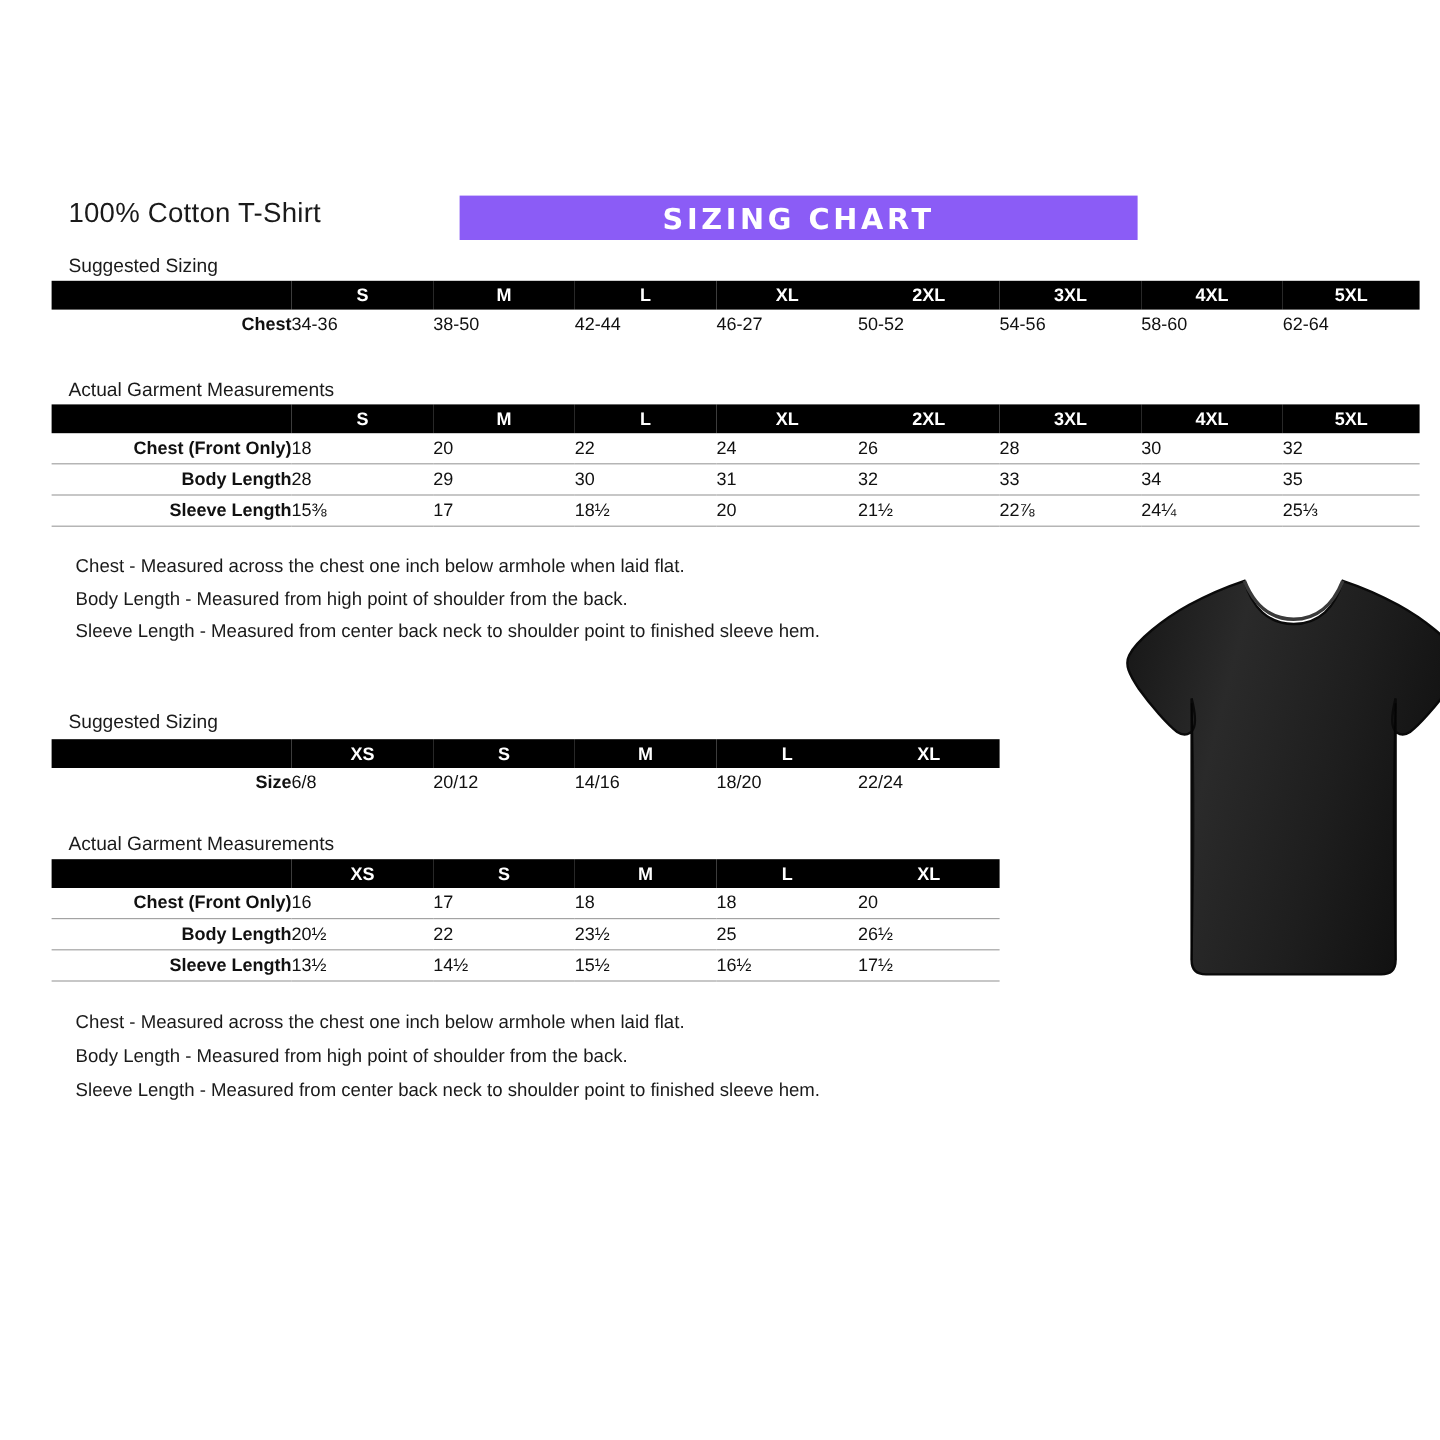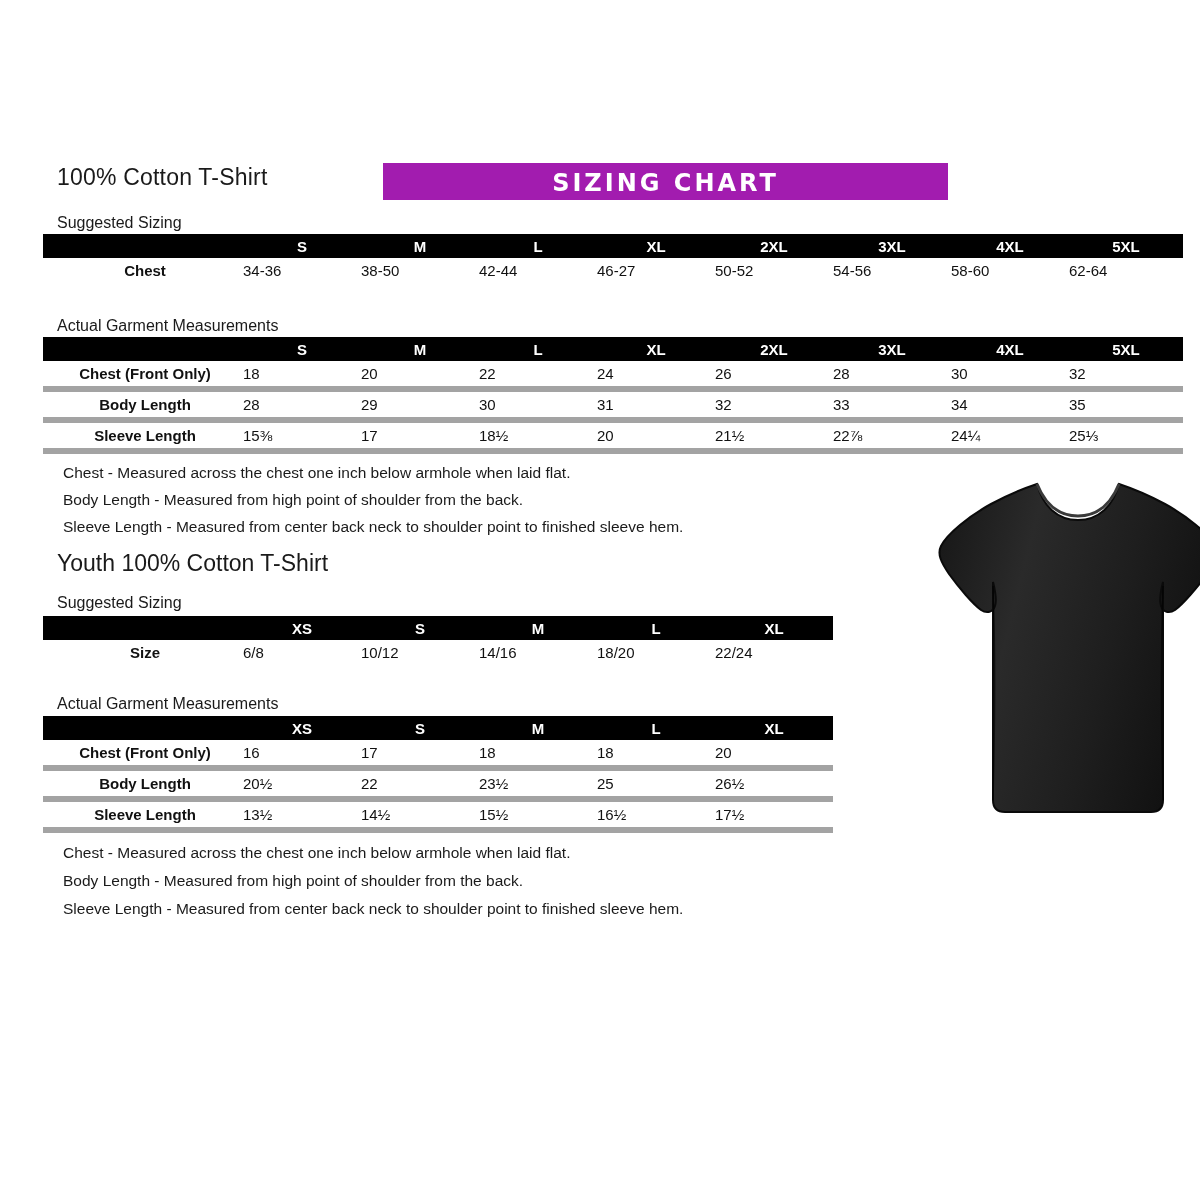--- a/index.html
+++ b/index.html
@@ -34,21 +34,21 @@
     letter-spacing: 0.2px;
     color: #1a1a1a;
     white-space: nowrap;
   }
   .sizing-banner {
     position: absolute;
     left: 340px;
     top: 163px;
     width: 565px;
     height: 37px;
-    background: #a21caf;
+    background: #8b5cf6;
   }
   .sizing-banner span {
     position: absolute;
     left: 0; right: 0;
     top: 6px;
     text-align: center;
     color: #ffffff;
     font-size: 24px;
     font-weight: 700;
     letter-spacing: 3px;
@@ -82,26 +82,26 @@
     text-align: left;
   }
   .tbl td {
     height: 25px;
     padding: 0;
     text-align: left;
     font-size: 15px;
     color: #111111;
   }
   .tbl td.rowhead {
-    text-align: center;
+    text-align: right;
     padding-left: 4px;
     font-weight: 700;
   }
   .tbl.ruled tr.ruled-row td {
-    border-bottom: 6px solid #a3a3a3;
+    border-bottom: 1px solid #a3a3a3;
   }
 
   
   .note {
     position: absolute;
     font-size: 15.5px;
     color: #1a1a1a;
     white-space: nowrap;
   }
 
@@ -238,21 +238,20 @@
         <td>24¼</td>
         <td>25⅓</td>
       </tr>
     </tbody>
   </table>
 
   <div class="note" style="left:20px; top:464px;">Chest - Measured across the chest one inch below armhole when laid flat.</div>
   <div class="note" style="left:20px; top:491px;">Body Length - Measured from high point of shoulder from the back.</div>
   <div class="note" style="left:20px; top:518px;">Sleeve Length - Measured from center back neck to shoulder point to finished sleeve hem.</div>
 
-  <div class="youth-title">Youth 100% Cotton T-Shirt</div>
 
   <div class="section-label" style="left:14px; top:594px;">Suggested Sizing</div>
 
   <table class="tbl" style="left:0px; top:616px; width:790px;">
     <colgroup>
       <col style="width:200px">
         <col style="width:118px">
         <col style="width:118px">
       <col style="width:118px">
         <col style="width:118px">
@@ -265,21 +264,21 @@
         <th>S</th>
         <th>M</th>
         <th>L</th>
         <th>XL</th>
       </tr>
     </thead>
     <tbody>
       <tr>
         <td class="rowhead">Size</td>
         <td>6/8</td>
-        <td>10/12</td>
+        <td>20/12</td>
         <td>14/16</td>
         <td>18/20</td>
         <td>22/24</td>
       </tr>
     </tbody>
   </table>
 
   <div class="section-label" style="left:14px; top:695px;">Actual Garment Measurements</div>
 
   <table class="tbl ruled" style="left:0px; top:716px; width:790px;">

